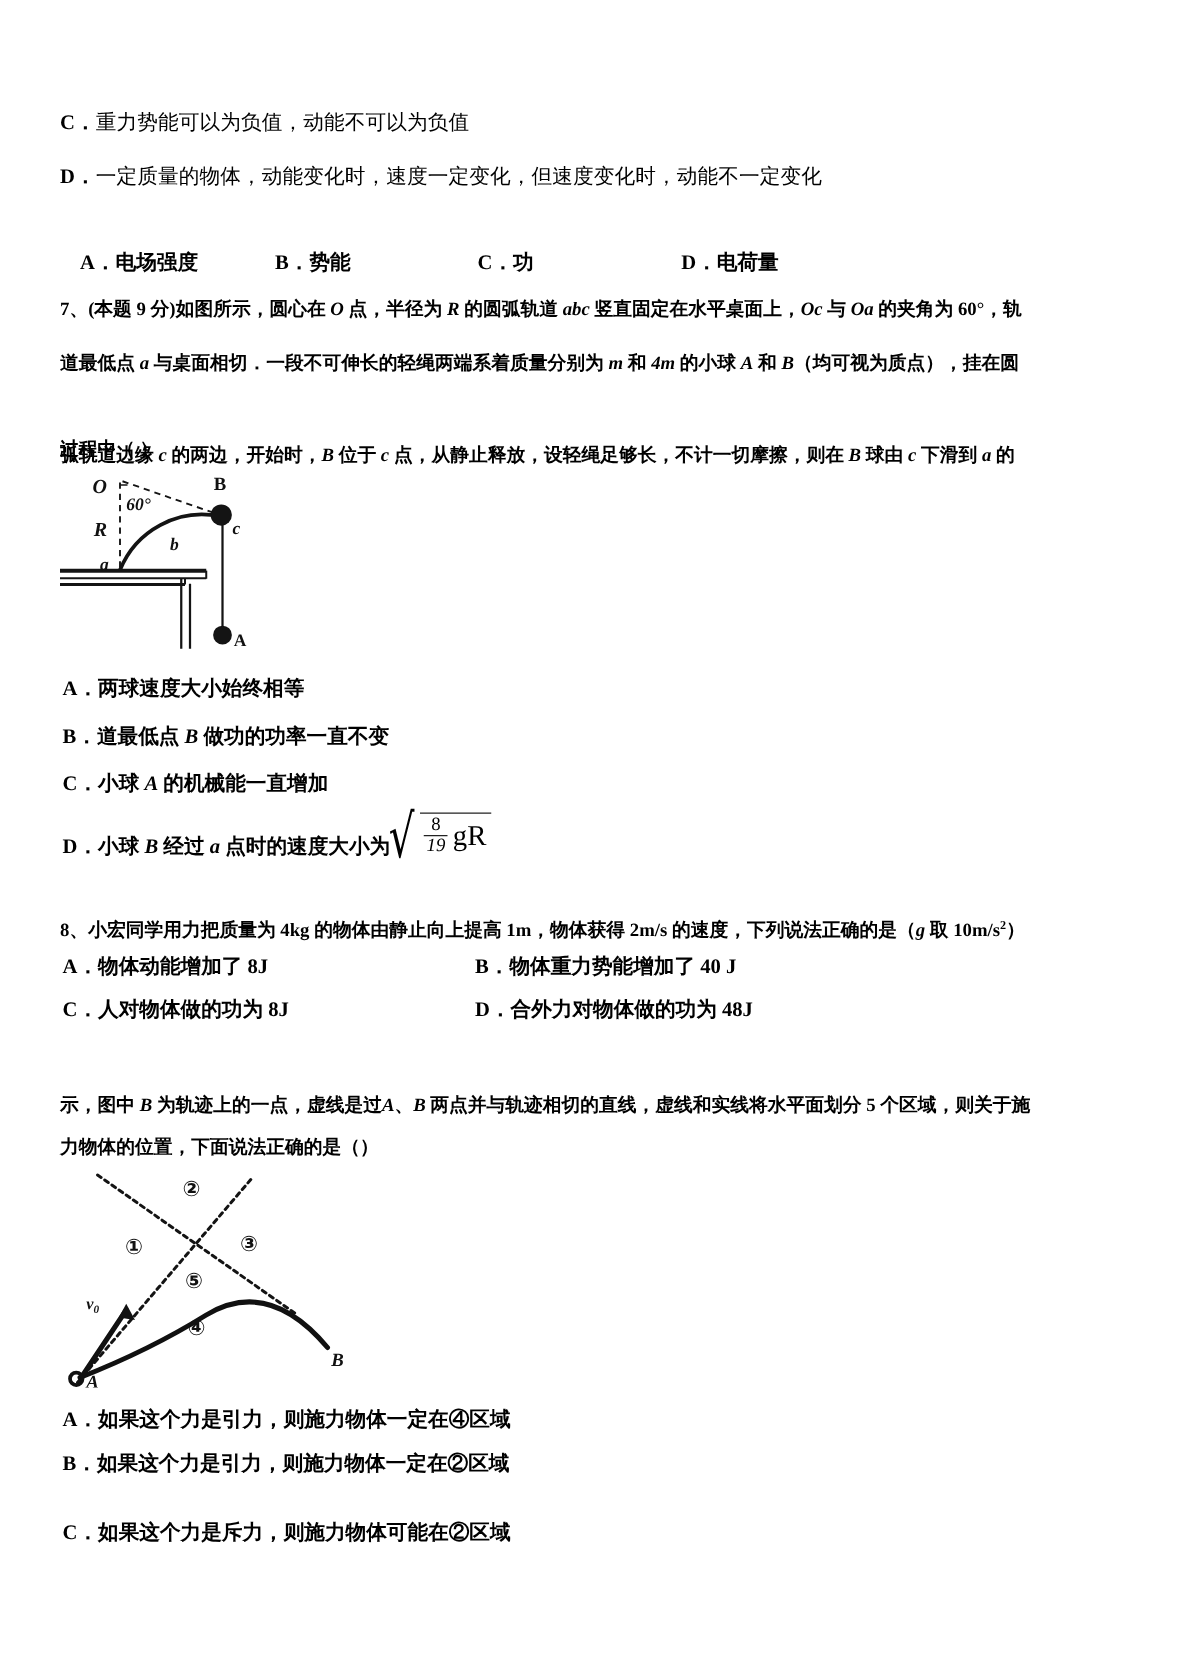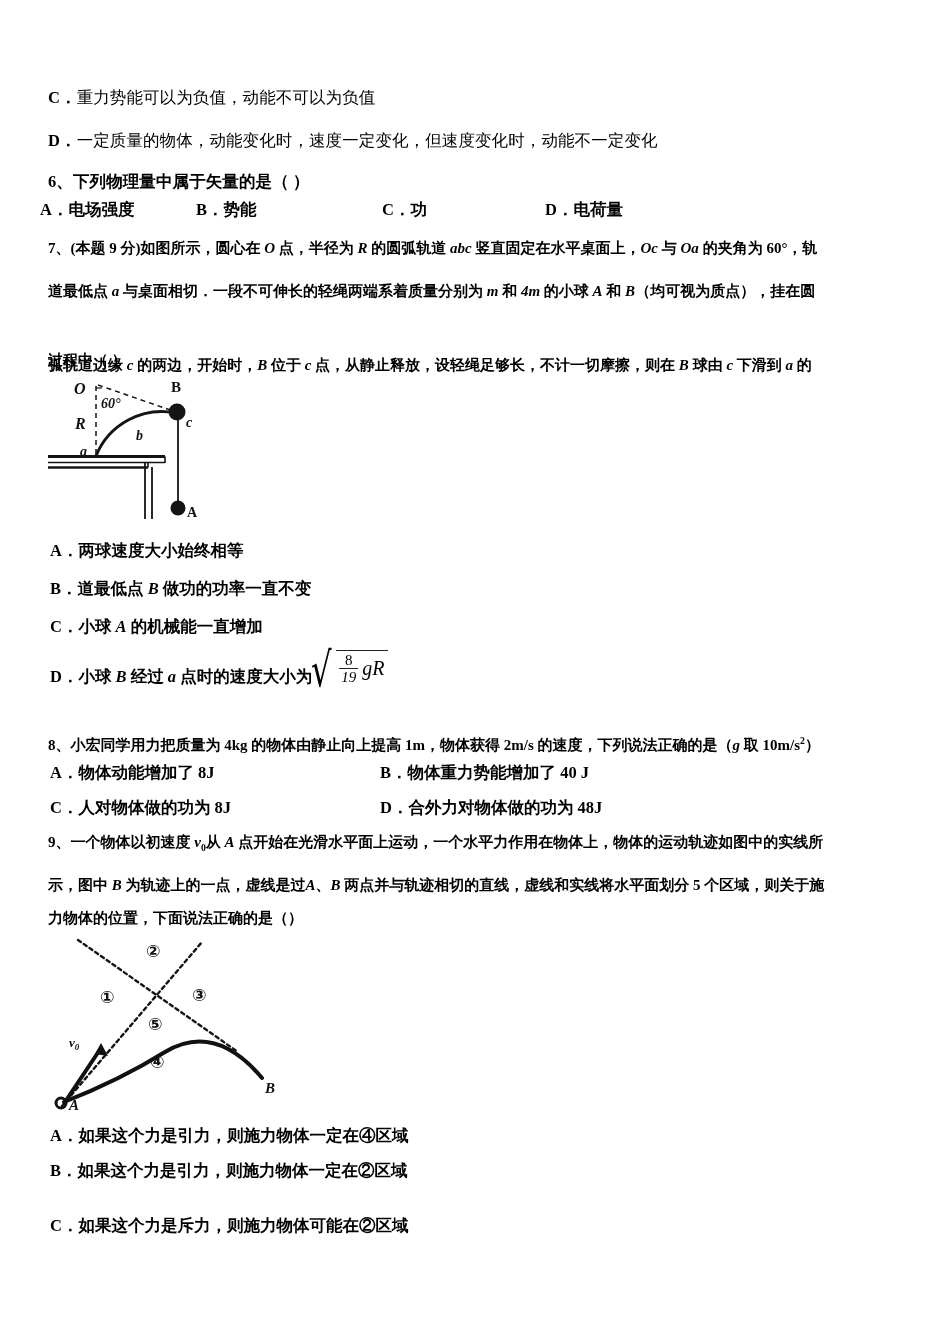--- a/index.html
+++ b/index.html
@@ -78,22 +78,21 @@
   .frac {
     display: inline-block;
     text-align: center;
     vertical-align: middle;
     font-size: 15px;
     line-height: 1.08;
   }
   .frac .num { display: block; padding: 0 2px; }
   .frac .den { display: block; border-top: 1.3px solid #222; padding: 0 2px; font-style: italic; }
   .gR {
-    font-style: italic;
-    font-size: 20px;
+    font-size: 23px;
     padding-left: 4px;
     align-self: center;
   }
 
   
   .fig1 { position: absolute; }
   .fig1 svg, .fig2 svg { display: block; }
   .figlabel {
     font-family: "Liberation Serif", serif;
     font-weight: bold;
@@ -109,26 +108,25 @@
 <div class="page">
 
   <div class="line" style="left:48px; top:131px;">
     <span class="lbl">D．</span><span>一定质量的物体，动能变化时，速度一定变化，但速度变化时，动能不一定变化</span>
   </div>
 
   <div class="line" style="left:48px; top:88px;">
     <span class="lbl">C．</span><span>重力势能可以为负值，动能不可以为负值</span>
   </div>
 
-  <div class="line" style="left:48px; top:172px; font-weight:bold;">6、下列物理量中属于矢量的是（    ）</div>
-
-  <div class="opt" style="left:40px; top:200px;">
+
+  <div class="opt" style="left:64px; top:200px;">
     <span>A．</span><span>电场强度</span>
   </div>
-  <div class="opt" style="left:196px; top:200px;">
+  <div class="opt" style="left:220px; top:200px;">
     <span>B．</span><span>势能</span>
   </div>
   <div class="opt" style="left:382px; top:200px;">
     <span>C．</span><span>功</span>
   </div>
   <div class="opt" style="left:545px; top:200px;">
     <span>D．</span><span>电荷量</span>
   </div>
 
   <div class="qline" style="left:48px; top:238px;">
@@ -226,23 +224,20 @@
   <div class="opt" style="left:380px; top:763px;">
     <span>B．</span><span>物体重力势能增加了 40 J</span>
   </div>
   <div class="opt" style="left:50px; top:798px;">
     <span>C．</span><span>人对物体做的功为 8J</span>
   </div>
   <div class="opt" style="left:380px; top:798px;">
     <span>D．</span><span>合外力对物体做的功为 48J</span>
   </div>
 
-  <div class="qline" style="left:48px; top:832px;">
-    <span>9、一个物体以初速度 </span><span class="bi">v</span><sub>0</sub><span>从 </span><span class="bi">A</span><span> 点开始在光滑水平面上运动，一个水平力作用在物体上，物体的运动轨迹如图中的实线所</span>
-  </div>
 
   <div class="qline" style="left:48px; top:875px;">
     <span>示，图中 </span><span class="bi">B</span><span> 为轨迹上的一点，虚线是过</span><span class="bi">A</span><span>、</span><span class="bi">B</span><span> 两点并与轨迹相切的直线，虚线和实线将水平面划分 5 个区域，则关于施</span>
   </div>
 
   <div class="qline" style="left:48px; top:908px;">力物体的位置，下面说法正确的是（）</div>
 
   <div class="fig2" style="left:40px; top:930px;">
     <svg width="290" height="180" viewBox="0 0 290 180">
 

